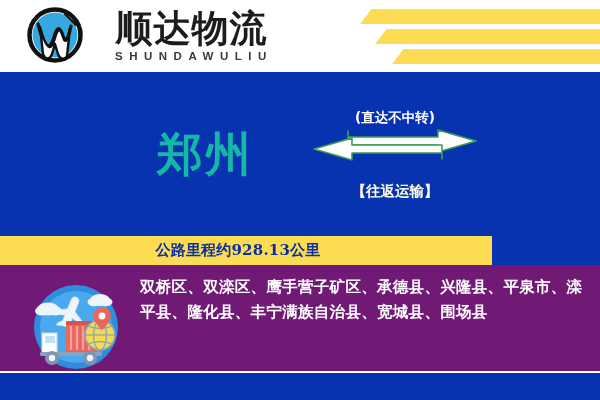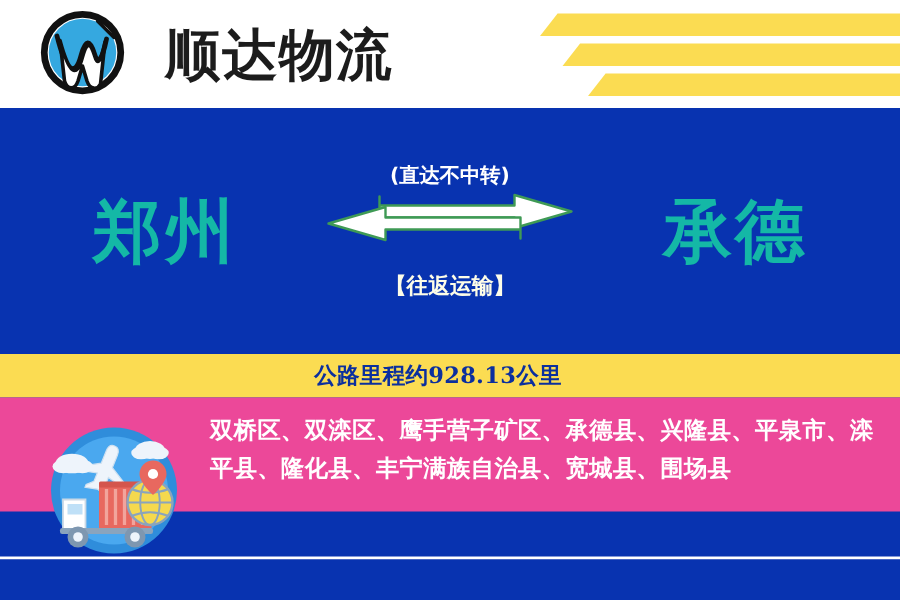--- a/index.html
+++ b/index.html
@@ -143,42 +143,42 @@
     color: #fdfde8;
     line-height: 20px;
     white-space: nowrap;
     margin-top: 19px;
   }
 
   
   .infoband {
     position: absolute;
     left: 0; top: 236px;
-    width: 600px; height: 29px;
+    width: 492px; height: 29px;
     background: #fbdc52;
     display: flex;
     align-items: center;
     justify-content: center;
   }
   .infoband .txt {
     font-family: "DejaVu Serif", "Liberation Serif", serif;
     font-size: 15px;
     font-weight: bold;
     color: #0b2f9e;
     letter-spacing: 0.2px;
     white-space: nowrap;
   }
   .infoband .gap { display: inline-block; width: 16px; }
 
   
   .coverage {
     position: absolute;
     left: 0; top: 265px;
-    width: 600px; height: 76px;
-    background: #ec4899;
+    width: 600px; height: 107px;
+    background: #701a75;
   }
   .illus {
     position: absolute;
     left: 24px; top: 10px;
     width: 104px; height: 104px;
   }
   .districts {
     position: absolute;
     left: 140px; top: 9px;
     width: 448px;
@@ -224,20 +224,21 @@
           <path d="M10 26 A22.5 22.5 0 0 1 52 26 A22.5 22.5 0 0 1 10 26 Z" fill="#35a8e0"></path>
           <circle cx="31" cy="31" r="22.5" fill="#35a8e0"></circle>
           <path d="M14 20 C20 44, 26 48, 30 33 C33 22, 36 22, 39 32 C41 39, 44 37, 47 22" fill="none" stroke="#111111" stroke-width="3.2" stroke-linecap="round"></path>
           <path d="M16 23 C22 45, 27 49, 31 34 C34 24, 36 24, 39 33 C41 40, 43 38, 46 24
                    L43 52 C41 56, 36 56, 34 50 L31 40 L28 50 C26 56, 21 56, 19 50 Z" fill="#ffffff" stroke="#111111" stroke-width="2.4" stroke-linejoin="round"></path>
           <path d="M41 10 L52 21" stroke="#111111" stroke-width="2.2" stroke-linecap="round"></path>
         </svg>
       </div>
       <div class="logo-text-wrap">
         <div class="logo-cn">顺达物流</div>
+        <div class="logo-en">SHUNDAWULIU</div>
       </div>
     </div>
   </div>
 
   <div class="blue-top"></div>
 
   <div class="route">
     <div class="city left">郑州</div>
 
     <div class="arrow-col">
@@ -246,21 +247,20 @@
         <svg width="170" height="34" viewBox="0 0 170 34">
 
           <path d="M38 3 L38 9 L128 9 L128 2 L166 13 L128 24 L128 17 L38 17 Z" fill="#ffffff" stroke="#3f9a55" stroke-width="1.6" stroke-linejoin="round"></path>
 
           <path d="M132 31 L132 25 L42 25 L42 32 L4 21 L42 10 L42 17 L132 17 Z" fill="#ffffff" stroke="#3f9a55" stroke-width="1.6" stroke-linejoin="round"></path>
         </svg>
       </div>
       <div class="arrow-note-bottom">【往返运输】</div>
     </div>
 
-    <div class="city right">承德</div>
   </div>
 
   <div class="infoband">
     <span class="txt">公路里程约928.13公里</span>
     <span class="gap"></span>
   </div>
 
   <div class="coverage">
 
     <div class="illus">

